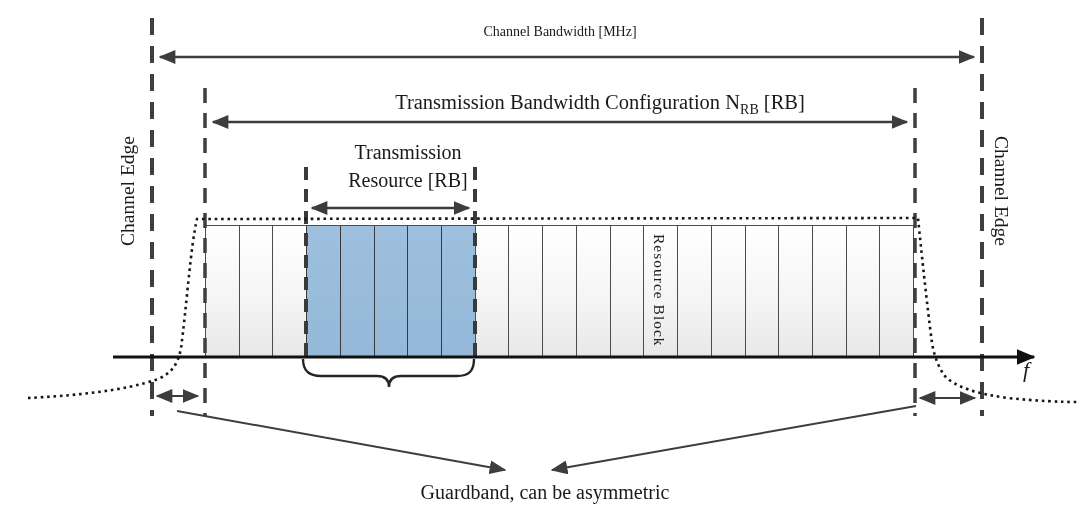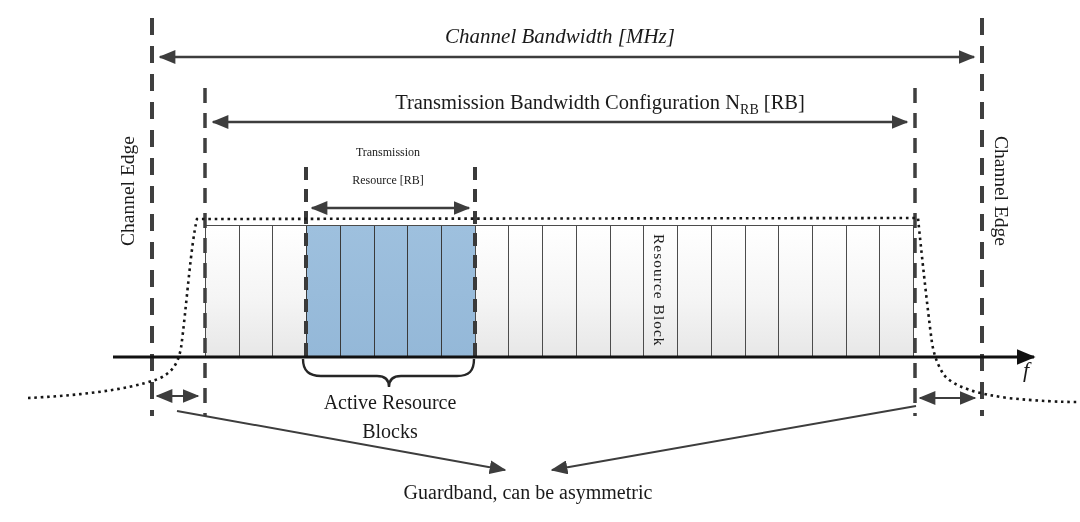--- a/index.html
+++ b/index.html
@@ -12,26 +12,26 @@
   .rb{flex:1;border-left:1.5px solid #4c4c4c;
       background:linear-gradient(180deg,#ffffff 0%,#f5f5f5 55%,#e7e7e7 100%);}
   .rb:last-child{border-right:1.5px solid #4c4c4c;}
   .rb.active{background:linear-gradient(180deg,var(--active-fill,#9ec0de) 0%,#94b8d8 100%);
              border-left-color:#3a3a3a;}
   .rb-label{position:absolute;left:641px;top:227px;width:36px;height:126px;z-index:4;
             display:flex;align-items:center;justify-content:center;
             writing-mode:vertical-rl;font-size:15.5px;letter-spacing:1px;color:#1f1f1f;}
   
   .lbl{position:absolute;z-index:4;text-align:center;white-space:nowrap;}
-  .lbl-cbw{left:370px;top:24px;width:380px;font-size:21px;font-style:italic;}
+  .lbl-cbw{left:370px;top:24px;width:380px;font-size:14px;}
   .lbl-tbc{left:345px;top:91px;width:510px;font-size:20.5px;}
   .lbl-tbc sub{font-size:14px;}
-  .lbl-tbw{left:288px;top:138px;width:200px;font-size:12px;line-height:28px;}
+  .lbl-tbw{left:308px;top:138px;width:200px;font-size:20px;line-height:28px;}
   .lbl-arb{left:290px;top:388px;width:200px;font-size:20px;line-height:29px;}
-  .lbl-gb{left:363px;top:481px;width:330px;font-size:20px;}
+  .lbl-gb{left:380px;top:481px;width:330px;font-size:20px;}
   .lbl-f{left:1011px;top:357px;width:30px;font-size:22px;font-style:italic;}
   .edge{position:absolute;z-index:4;width:150px;height:26px;text-align:center;
         font-size:19.5px;}
   .edge.left{left:55px;top:178px;transform:rotate(-90deg);}
   .edge.right{left:924px;top:178px;transform:rotate(90deg);}
   
   .wm{position:absolute;left:886px;top:446px;z-index:5;display:flex;align-items:center;gap:6px;}
   .wm-text{font-family:"Liberation Sans","DejaVu Sans",sans-serif;font-size:27px;
            color:#d2d2d2;letter-spacing:3px;text-shadow:1px 1px 0 #ffffff;}
 </style>
@@ -107,23 +107,19 @@
   <div class="lbl lbl-tbc"><span>Transmission Bandwidth Configuration N</span><sub>RB</sub><span> [RB]</span></div>
 
   <div class="lbl lbl-tbw">
     <div>Transmission</div>
     <div>Resource [RB]</div>
   </div>
 
   <div class="edge left">Channel Edge</div>
   <div class="edge right">Channel Edge</div>
 
-  <div class="lbl lbl-arb">
-    <div>Active Resource</div>
-    <div>Blocks</div>
-  </div>
 
   <div class="lbl lbl-gb">Guardband, can be asymmetric</div>
 
   <div class="lbl lbl-f">f</div>
 
 
 </div>
 
 </body></html>

